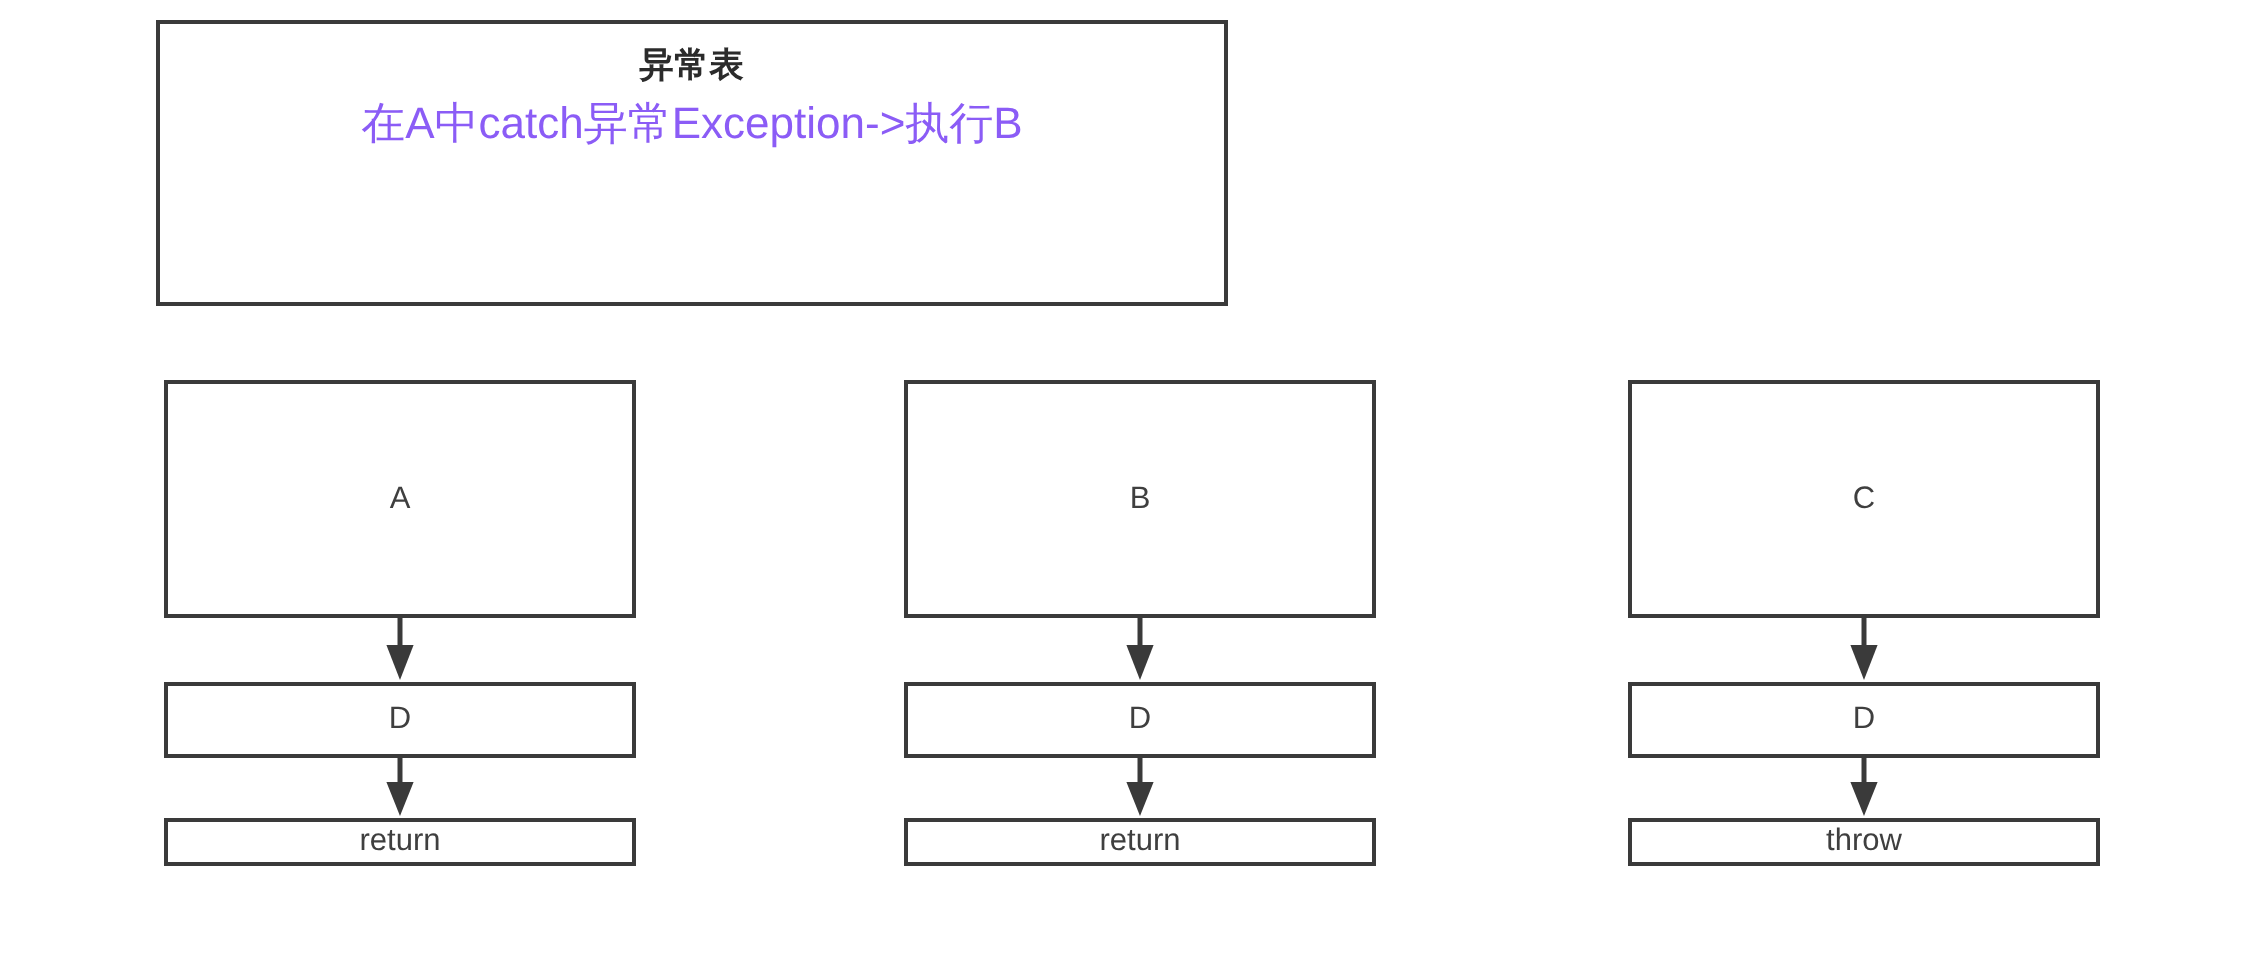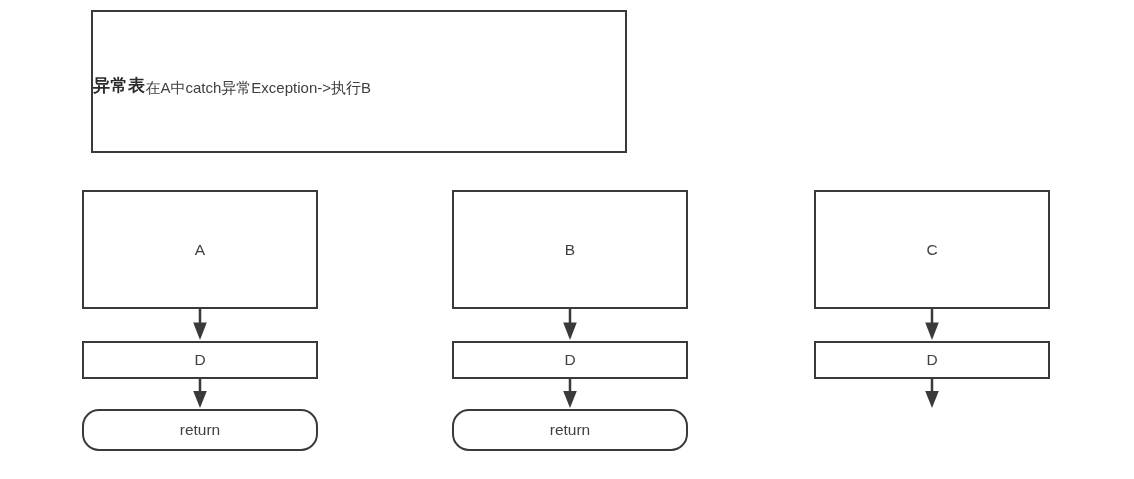--- a/index.html
+++ b/index.html
@@ -17,42 +17,43 @@
   }
 
   .canvas {
     position: absolute;
     inset: 0;
   }
 
   
   .legend-box {
     position: absolute;
-    left: 91px;
+    left: 78px;
     top: 10px;
     width: 536px;
     height: 143px;
     box-sizing: border-box;
     border: 2.5px solid #3a3a3a;
     background: #ffffff;
     display: flex;
+    flex-direction: column;
     align-items: center;
     justify-content: flex-start;
     padding-top: 8px;
   }
   .legend-title {
     font-size: 17px;
     font-weight: bold;
     color: #2b2b2b;
     line-height: 26px;
     letter-spacing: 0.5px;
   }
   .legend-line {
-    font-size: 15px;
-    color: #404040;
+    font-size: 22px;
+    color: #8b5cf6;
     line-height: 22px;
     margin-top: 11px;
     white-space: nowrap;
   }
   .legend-line.first { margin-top: 5px; }
 
   
   .column {
     position: absolute;
     top: 190px;
@@ -68,21 +69,21 @@
     background: #ffffff;
     display: flex;
     align-items: center;
     justify-content: center;
     font-size: 15.5px;
     color: #3f3f3f;
     width: 100%;
   }
   .node-big   { height: 119px; }
   .node-small { height: 38px; }
-  .node-term  { height: 42px; border-radius: 17px; }
+  .node-term  { height: 24px; }
 
   
   .connector {
     position: relative;
     width: 100%;
     display: flex;
     justify-content: center;
   }
   .connector-1 { height: 32px; }
   .connector-2 { height: 30px; }
@@ -145,15 +146,16 @@
         <polygon points="9,31 2.2,13.5 15.8,13.5" fill="#3a3a3a"></polygon>
       </svg>
     </div>
     <div class="node node-small">D</div>
     <div class="connector connector-2">
       <svg width="18" height="30" viewBox="0 0 18 30" aria-hidden="true">
         <line x1="9" y1="0" x2="9" y2="18" stroke="#3a3a3a" stroke-width="2.5"></line>
         <polygon points="9,29 2.2,12 15.8,12" fill="#3a3a3a"></polygon>
       </svg>
     </div>
+    <div class="node node-term">throw</div>
   </div>
 
 </div>
 
 </body></html>

